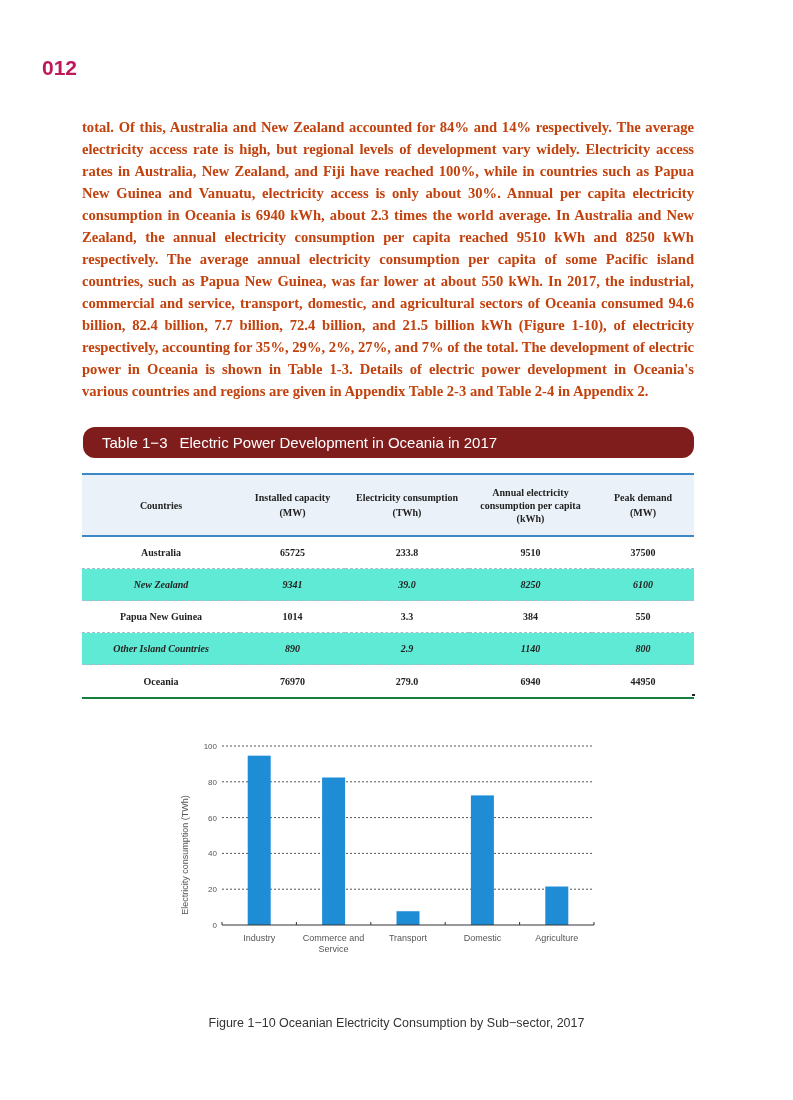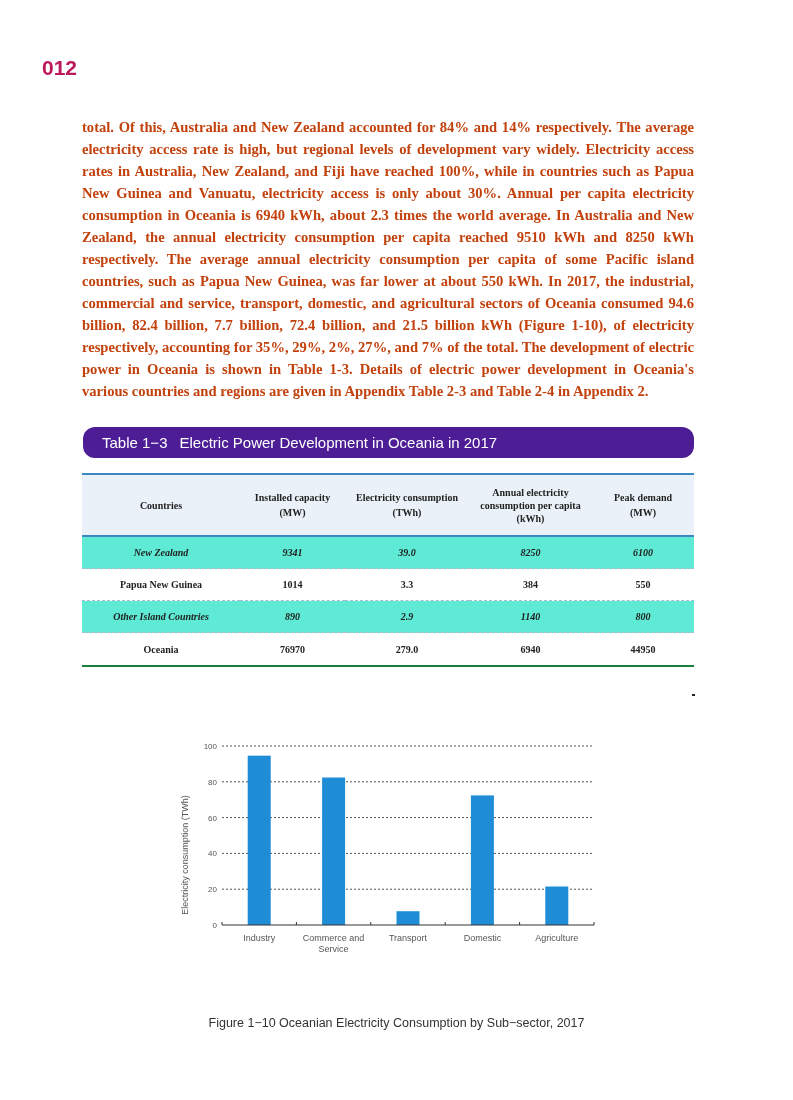--- a/index.html
+++ b/index.html
@@ -1,19 +1,19 @@
 <!DOCTYPE html>
 <html><head>
 <meta charset="utf-8">
 <style>
   html, body { margin: 0; padding: 0; background: #ffffff; }
   body { width: 793px; height: 1100px; position: relative; overflow: hidden; font-family: "Liberation Serif", serif; color: #1a1a1a; }
   .page-number { position: absolute; left: 42px; top: 56px; font-family: "Liberation Sans", sans-serif; font-weight: bold; font-size: 21px; color: #be185d; }
   .body-text { position: absolute; left: 82px; top: 116px; width: 612px; font-size: 14.6px; line-height: 22px; text-align: justify; font-weight: bold; color: #c2410c; }
-  .table-title-bar { position: absolute; left: 83px; top: 427px; width: 611px; height: 31px; background: #4c1d95; border-radius: 12px; color: #fff; font-family: "Liberation Sans", sans-serif; font-size: 15px; line-height: 31px; }
+  .table-title-bar { position: absolute; left: 83px; top: 427px; width: 611px; height: 31px; background: #7f1d1d; border-radius: 12px; color: #fff; font-family: "Liberation Sans", sans-serif; font-size: 15px; line-height: 31px; }
   .table-title-bar span { margin-left: 19px; }
   .table-title-bar .t2 { margin-left: 12px; }
   table.data { position: absolute; left: 82px; top: 473px; width: 612px; border-collapse: collapse; font-size: 10px; font-weight: bold; color: #222; }
   table.data th { font-weight: bold; font-size: 10px; background: #eaf1f8; height: 60px; border-top: 2px solid #3c88c4; border-bottom: 2px solid #3c88c4; line-height: 15px; padding: 0; }
   table.data td { text-align: center; height: 31px; border-bottom: 1px dashed #a9bccd; padding: 0; }
   table.data tr.alt td { background: #5eead4; font-style: italic; }
   table.data tr:last-child td { border-bottom: 2px solid #15803d; height: 32px; }
   .col0 { width: 158px; } .col1 { width: 105px; } .col2 { width: 124px; } .col3 { width: 123px; } .col4 { width: 102px; }
   .end-mark { position: absolute; left: 692px; top: 694px; width: 3px; height: 2px; background: #222; }
   svg.chart { position: absolute; left: 170px; top: 735px; }
@@ -35,20 +35,27 @@
   <thead>
     <tr>
       <th class="col0"><span>Countries</span></th>
       <th class="col1"><span>Installed capacity</span><br><span>(MW)</span></th>
       <th class="col2"><span>Electricity consumption</span><br><span>(TWh)</span></th>
       <th class="col3" style="line-height:13px"><span>Annual electricity</span><br><span>consumption per capita</span><br><span>(kWh)</span></th>
       <th class="col4"><span>Peak demand</span><br><span>(MW)</span></th>
     </tr>
   </thead>
   <tbody id="table-body">
+      <tr>
+        <td>Australia</td>
+        <td>65725</td>
+        <td>233.8</td>
+        <td>9510</td>
+        <td>37500</td>
+      </tr>
       <tr class="alt">
         <td>New Zealand</td>
         <td>9341</td>
         <td>39.0</td>
         <td>8250</td>
         <td>6100</td>
       </tr>
       <tr>
         <td>Papua New Guinea</td>
         <td>1014</td>

